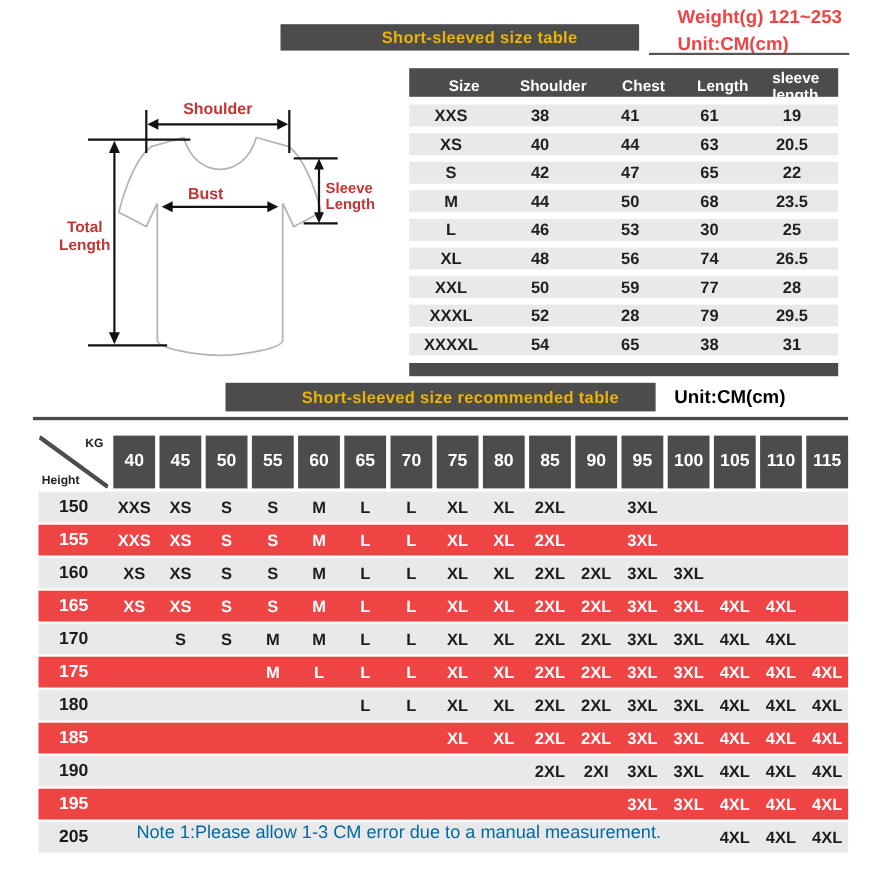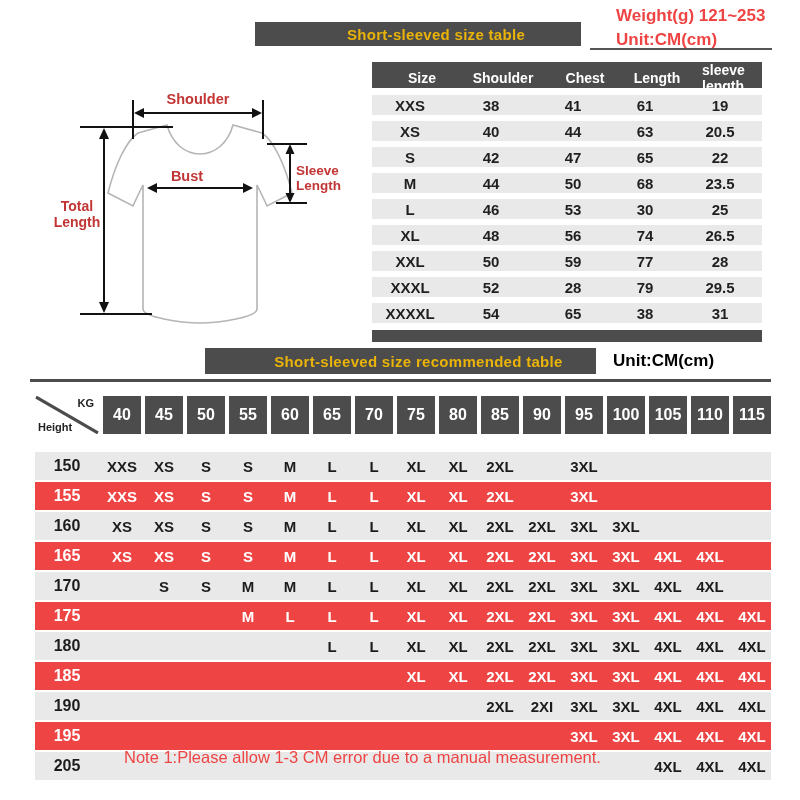--- a/index.html
+++ b/index.html
@@ -23,36 +23,36 @@
   .t1-grid{display:grid;grid-template-columns:76px 86px 78px 66px 84px;}
   .t1-head{height:26px;background:#4c4c4c;margin-bottom:7px;}
   .t1-hcell{color:#fff;font-weight:bold;font-size:14px;display:flex;align-items:center;justify-content:center;padding-left:24px;}
   .t1-row{height:20px;background:#e9e9e9;margin-bottom:6px;}
   .t1-cell{color:#1f1f1f;font-weight:bold;font-size:15px;display:flex;align-items:center;justify-content:center;}
   .t1-footer{left:372px;top:330px;width:390px;height:12px;background:#4c4c4c;}
 
   
   .t2{left:35px;top:396px;width:736px;}
   .t2-grid{display:grid;grid-template-columns:64px repeat(16,1fr);column-gap:4px;}
-  .t2-head{height:38px;margin-bottom:18px;}
+  .t2-head{height:48px;margin-bottom:3px;}
   .t2-hcell{background:#4c4c4c;color:#fff;font-weight:bold;font-size:16px;display:flex;align-items:center;justify-content:center;}
   .t2-corner{position:relative;background:#fff;}
   .t2-corner svg{position:absolute;left:0;top:0;width:100%;height:100%;}
   .t2-kg{position:absolute;top:1px;right:5px;font-size:11px;font-weight:bold;color:#222;}
   .t2-height{position:absolute;bottom:1px;left:3px;font-size:11px;font-weight:bold;color:#222;}
   .t2-row{height:28px;margin-bottom:2px;}
   .t2-row.light{background:#e9e9e9;}
   .t2-row.dark{background:#ef4444;}
   .t2-label,.t2-cell{display:flex;align-items:center;justify-content:center;font-weight:bold;font-size:15px;}
   .t2-row.light .t2-label,.t2-row.light .t2-cell{color:#1c1c1c;}
   .t2-row.dark .t2-label,.t2-row.dark .t2-cell{color:#fff;}
   .t2-label{font-size:16px;}
 
   
-  .notes{left:124px;top:744px;font-size:16.5px;color:#ef4444;line-height:27px;}
+  .notes{left:124px;top:744px;font-size:16.5px;color:#0369a1;line-height:27px;}
 
   
   .diagram{left:40px;top:73px;width:320px;height:267px;}
   .shirt{fill:#fff;stroke:#b5b5b5;stroke-width:1.6;}
   .meas{stroke:#121212;stroke-width:2;fill:none;}
   .head{fill:#121212;stroke:none;}
   .rlabel{fill:#c23535;font-weight:bold;font-family:"Liberation Sans",sans-serif;}
 </style>
 </head>
 <body>

